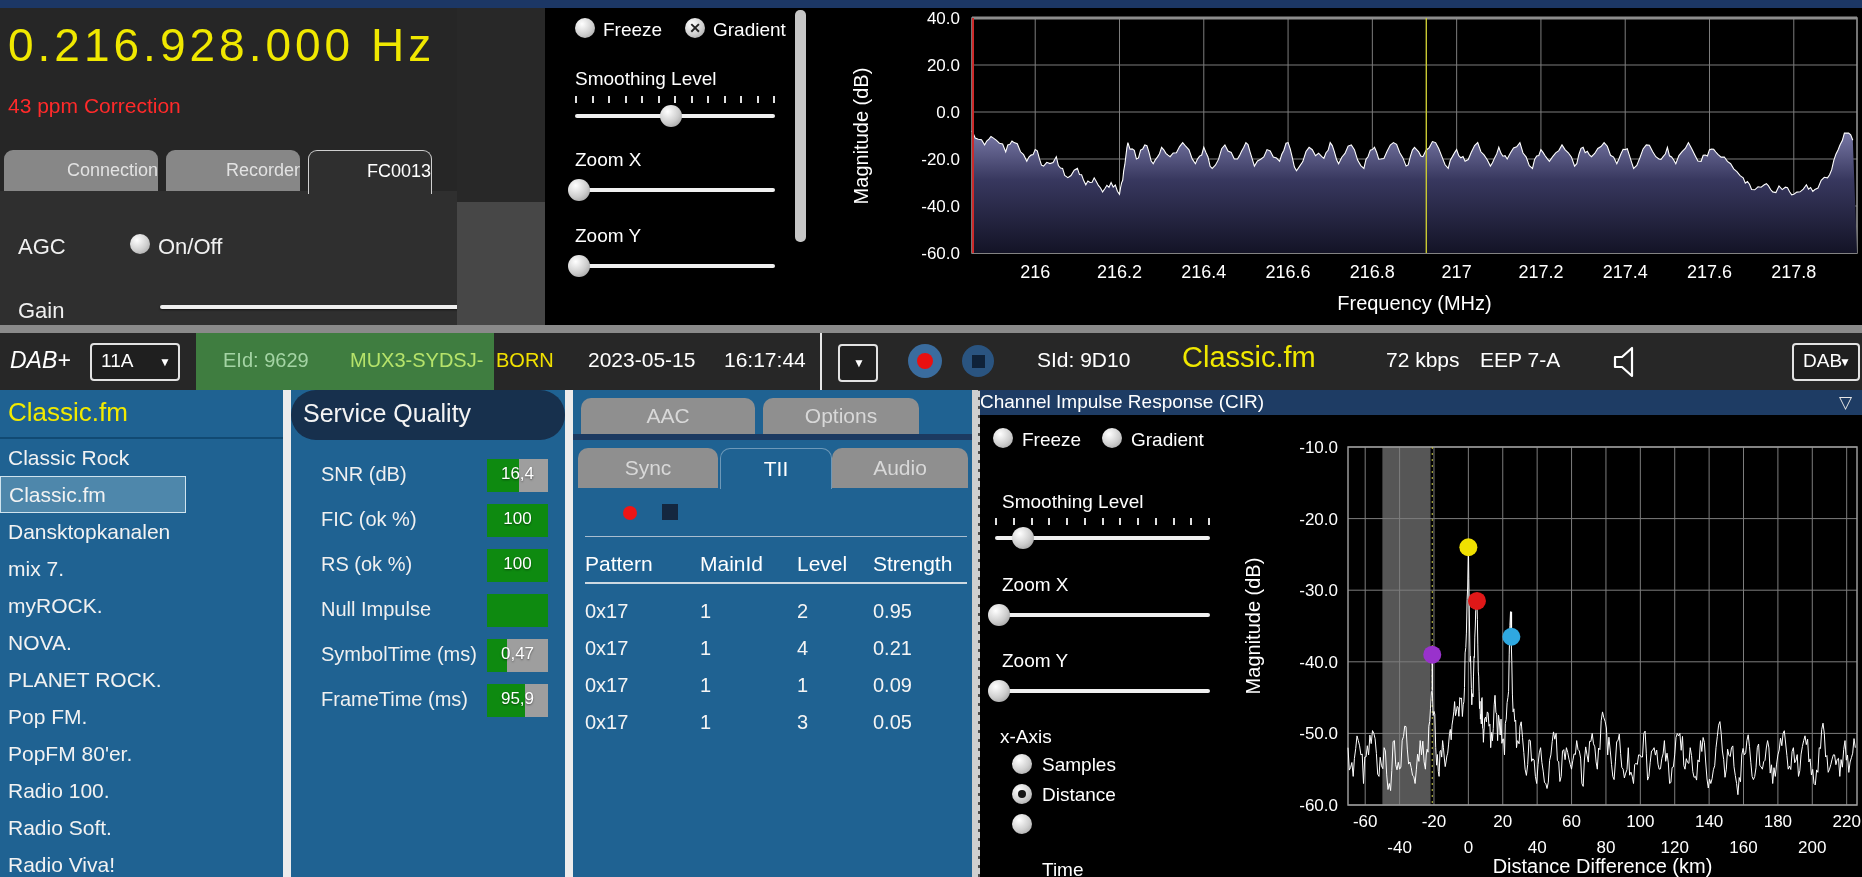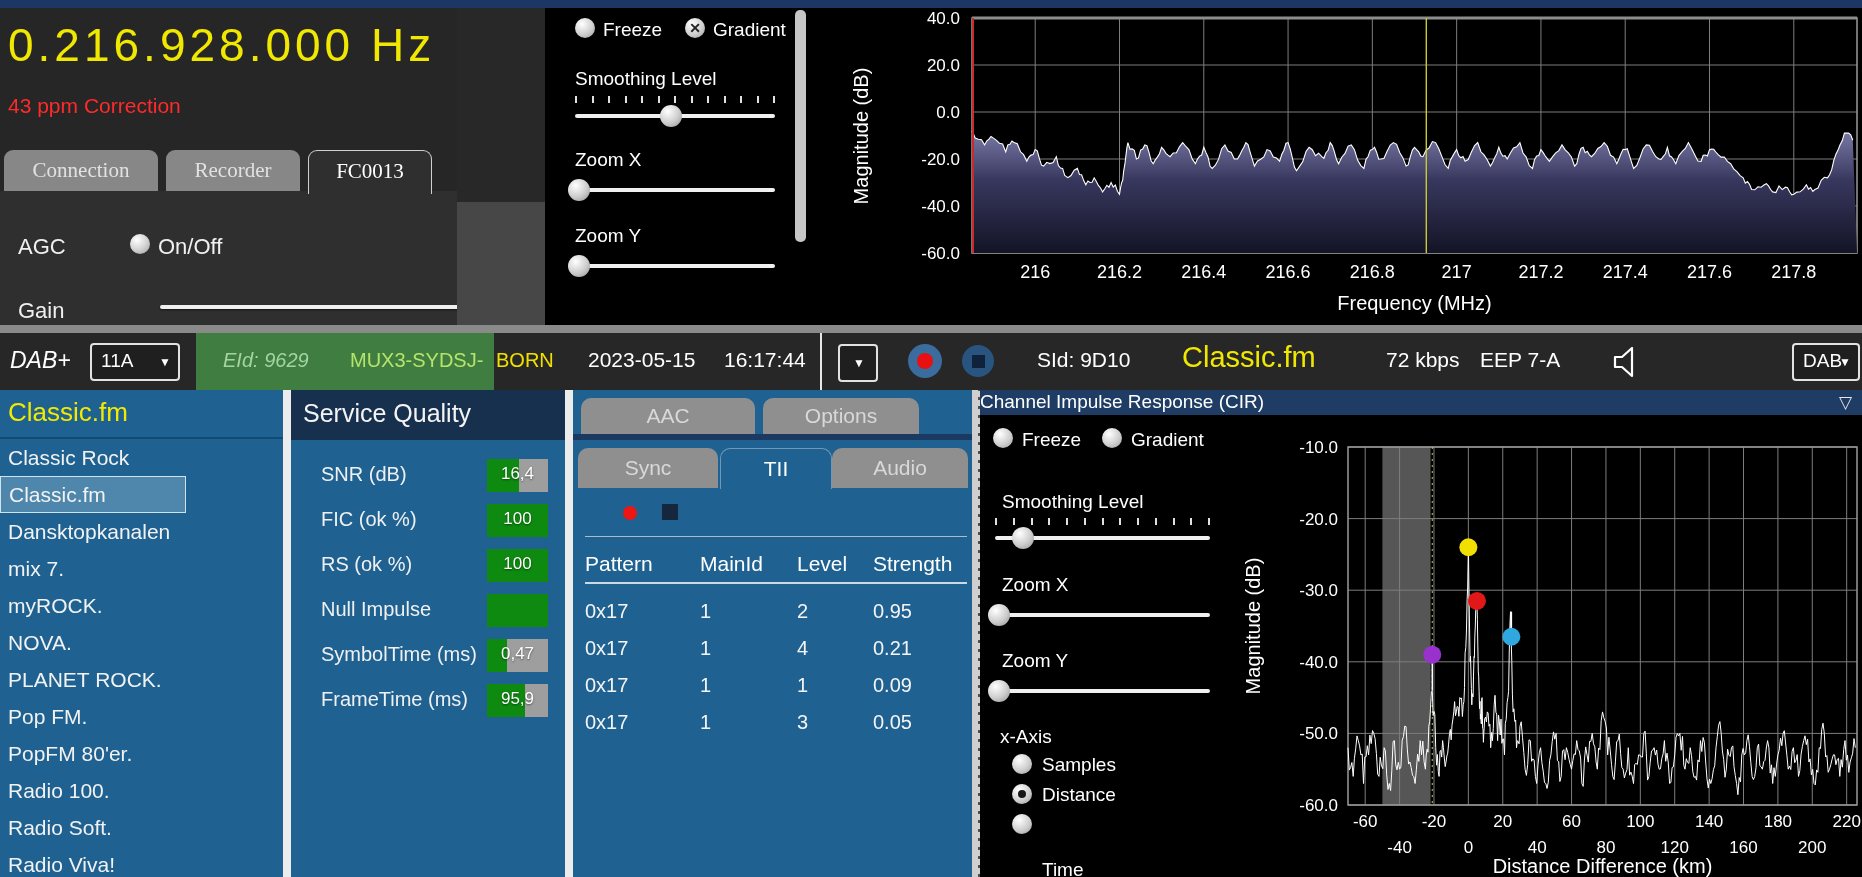--- a/index.html
+++ b/index.html
@@ -4,22 +4,22 @@
 <style>
   html,body{margin:0;padding:0;background:#000;}
   #app{position:relative;width:1862px;height:877px;overflow:hidden;background:#111;
        font-family:"Liberation Sans",sans-serif;-webkit-font-smoothing:antialiased;}
   .abs{position:absolute;}
   
   #top-strip{left:0;top:0;width:1862px;height:8px;background:#1c3765;}
   #tuner{left:0;top:8px;width:457px;height:317px;background:#262626;overflow:visible;}
   .freq{left:8px;top:10px;font-size:46px;font-weight:400;letter-spacing:4px;color:#f0e800;white-space:nowrap;}
   .correction{left:8px;top:86px;font-size:21px;color:#ff2a2a;}
-  .tab{position:absolute;top:0;height:41px;line-height:41px;text-align:center;font-size:21px;
-       background:#878787;color:#e2e2e2;border-radius:9px 9px 0 0;cursor:default;font-family:Liberation Serif, serif;}
+  .tab{position:absolute;top:0;height:41px;line-height:41px;text-align:right;font-size:18px;
+       background:#878787;color:#e2e2e2;border-radius:9px 9px 0 0;cursor:default;}
   .tab.active{background:#2f2f2f;color:#fff;border:1px solid #cfcfcf;border-bottom:none;height:43px;z-index:3;}
   #tuner-tabs{left:0;top:142px;width:457px;height:41px;}
   #tuner-content{left:0;top:183px;width:457px;height:134px;background:#2f2f2f;}
   .ctl-label{font-size:22px;color:#f0f0f0;}
   
   .radio{position:absolute;width:20px;height:20px;border-radius:50%;
          background:radial-gradient(circle at 35% 30%,#ffffff,#cfcfcf 55%,#9a9a9a);}
   .radio .dot{position:absolute;left:6px;top:6px;width:8px;height:8px;border-radius:50%;background:#151515;display:none;}
   .radio.selected .dot{display:block;}
   .checkx{position:absolute;width:20px;height:20px;border-radius:50%;text-align:center;line-height:20px;
@@ -52,21 +52,21 @@
   
   .bluepanel{background:#1f6292;}
   #stations{left:0;top:390px;width:283px;height:487px;overflow:hidden;}
   #stations-header{position:absolute;left:0;top:0;width:283px;height:47px;border-bottom:2px solid #114a73;}
   #stations-header span{position:absolute;left:8px;top:7px;font-size:26px;color:#f2ea00;}
   #station-list{position:absolute;left:0;top:49px;width:283px;}
   .st-row{position:relative;height:37px;line-height:37px;padding-left:8px;font-size:21px;color:#f2f2f2;}
   .st-row.sel{width:176px;background:#4e87ab;border:1px solid #cfe3ee;height:35px;line-height:35px;}
   .vdivider{background:#ececec;}
   #sq{left:291px;top:390px;width:274px;height:487px;}
-  #sq-header{position:absolute;left:0;top:0;width:274px;height:50px;background:#17304d;}
+  #sq-header{position:absolute;left:0;top:0;width:274px;height:50px;background:#17304d;border-radius:25px;}
   #sq-header span{position:absolute;left:12px;top:9px;font-size:25px;color:#f4f4f4;}
   .sq-row{position:absolute;left:0;width:274px;height:36px;}
   .sq-label{position:absolute;left:30px;top:4px;font-size:20px;color:#f0f0f0;}
   .sq-badge{position:absolute;left:196px;top:0;width:61px;height:33px;background:#9e9e9e;}
   .sq-fill{position:absolute;left:0;top:0;height:33px;background:#0e8a10;}
   .sq-val{position:absolute;left:0;top:5px;width:61px;text-align:center;font-size:17px;color:#fff;text-shadow:0 1px 2px rgba(0,0,0,.5);}
   #tii{left:573px;top:390px;width:399px;height:487px;}
   .tii-tab{position:absolute;height:36px;line-height:36px;text-align:center;font-size:21px;
            background:#8f8f8f;color:#d8d8d8;border-radius:10px 10px 0 0;}
   .tii-tab.active{background:#1f6292;color:#fff;border:1px solid rgba(255,255,255,.35);border-bottom:none;}
@@ -205,21 +205,21 @@
 
   <div class="abs" id="mid-strip"></div>
 
   <div class="abs" id="dab-bar">
     <div id="green-block"></div>
     <div class="abs" style="left:10px;top:14px;font-size:23px;font-style:italic;">DAB+</div>
     <div class="combo" style="left:90px;top:10px;width:86px;">
       <span class="ctext">11A</span>
       <span class="carrow">▼</span>
     </div>
-    <div class="abs" style="left:223px;top:16px;font-size:20px;color:#a4d4a4;font-style:italic;">EId: 9629</div>
+    <div class="abs" style="left:223px;top:16px;font-size:20px;color:#a4d4a4;">EId: 9629</div>
     <div class="abs" style="left:350px;top:16px;font-size:20px;color:#b6e36a;">MUX3-SYDSJ-</div>
     <div class="abs" style="left:496px;top:16px;font-size:20px;color:#f0e000;">BORN</div>
     <div class="abs" style="left:588px;top:15px;font-size:21px;">2023-05-15</div>
     <div class="abs" style="left:724px;top:15px;font-size:21px;">16:17:44</div>
     <div class="abs" style="left:820px;top:0;width:2px;height:57px;background:#e8e8e8;"></div>
     <div class="combo" style="left:838px;top:11px;width:36px;">
       <span class="carrow" style="right:11px;">▼</span>
     </div>
     <div class="roundbtn" style="left:908px;top:11px;width:34px;height:34px;background:#3a6c9e;">
       <div class="abs" style="left:9px;top:9px;width:16px;height:16px;border-radius:50%;background:#e81010;"></div>

